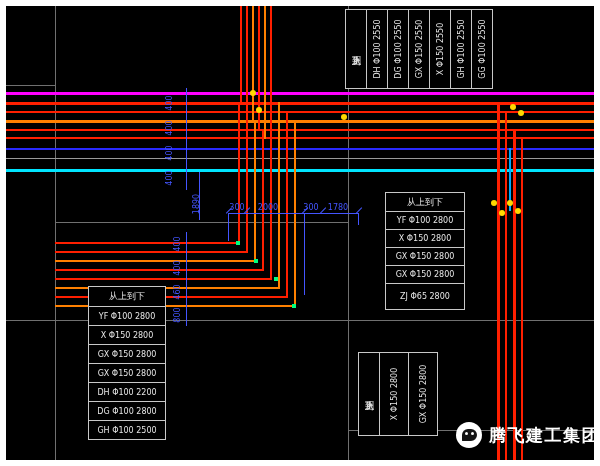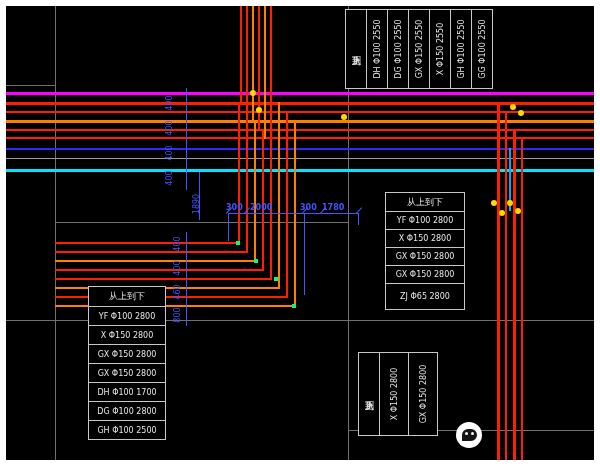--- a/index.html
+++ b/index.html
@@ -17,21 +17,21 @@
   .ph{left:0;width:588px;z-index:2;}
   .pv{z-index:2;}
   .sg{z-index:2;}
   .red{background:var(--red);} .org{background:var(--org);} .mag{background:var(--mag);}
   .blu{background:var(--blu);} .cyn{background:var(--cyn);}
   .sym{width:6px;height:6px;border-radius:50%;background:var(--yel);z-index:5;}
   .node{width:4px;height:4px;background:var(--grn);z-index:5;}
   .dim{background:var(--dimc);z-index:4;}
   .dvl{width:1px;} .dhl{height:1px;}
   .tick{width:8px;height:1px;background:var(--dimc);transform:rotate(-45deg);z-index:4;}
-  .hlab{position:absolute;color:var(--dimc);font-size:8px;z-index:4;white-space:nowrap;font-weight:bold;}
+  .hlab{position:absolute;color:var(--dimc);font-size:8px;text-align:center;z-index:4;white-space:nowrap;}
   .rlab{position:absolute;z-index:4;}
   .rlab>span{position:absolute;left:50%;top:50%;transform:translate(-50%,-50%) rotate(-90deg);
              color:var(--dimc);font-size:8px;white-space:nowrap;}
   .tbl{position:absolute;background:#000;border:1px solid var(--tline);z-index:6;}
   .trow{display:flex;align-items:center;justify-content:center;font-size:8px;color:var(--ttext);box-sizing:border-box;}
   .trow+.trow{border-top:1px solid var(--tline);}
   .trow.hdr{font-size:9px;}
   .tblr{position:absolute;background:#000;border:1px solid var(--tline);display:flex;z-index:6;box-sizing:border-box;}
   .rcell{position:relative;box-sizing:border-box;height:100%;}
   .rcell+.rcell{border-left:1px solid var(--tline);}
@@ -192,37 +192,38 @@
       <div class="trow" style="height:18px">GX Φ150 2800</div>
       <div class="trow" style="height:26px">ZJ Φ65 2800</div>
     </div>
 
     <div class="tbl" style="left:82px;top:280px;width:76px">
       <div class="trow hdr" style="height:19px">从上到下</div>
       <div class="trow" style="height:19px">YF Φ100 2800</div>
       <div class="trow" style="height:19px">X Φ150 2800</div>
       <div class="trow" style="height:19px">GX Φ150 2800</div>
       <div class="trow" style="height:19px">GX Φ150 2800</div>
-      <div class="trow" style="height:19px">DH Φ100 1700</div>
+      <div class="trow" style="height:19px">DH Φ100 2200</div>
       <div class="trow" style="height:19px">DG Φ100 2800</div>
       <div class="trow" style="height:19px">GH Φ100 2500</div>
     </div>
 
     <div class="tblr" style="left:352px;top:346px;width:80px;height:84px">
       <div class="rcell hdrv" style="width:20px">
           <span>从上到下</span>
         </div>
       <div class="rcell" style="width:29px">
           <span>X Φ150 2800</span>
         </div>
       <div class="rcell" style="width:29px">
           <span>GX Φ150 2800</span>
         </div>
     </div>
 
     <div class="wm" style="left:450px;top:416px">
       <div class="wm-icon">
           <div class="bubble"></div>
         </div>
+      <div class="wm-text">腾飞建工集团</div>
     </div>
 
   </div>
 </div>
 
 </body></html>

